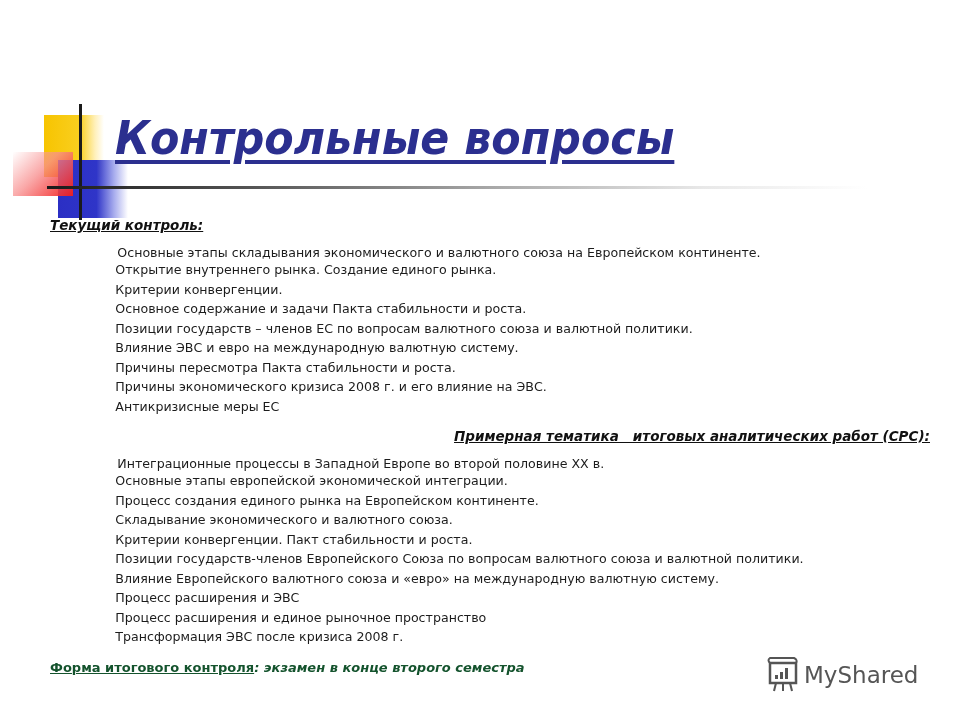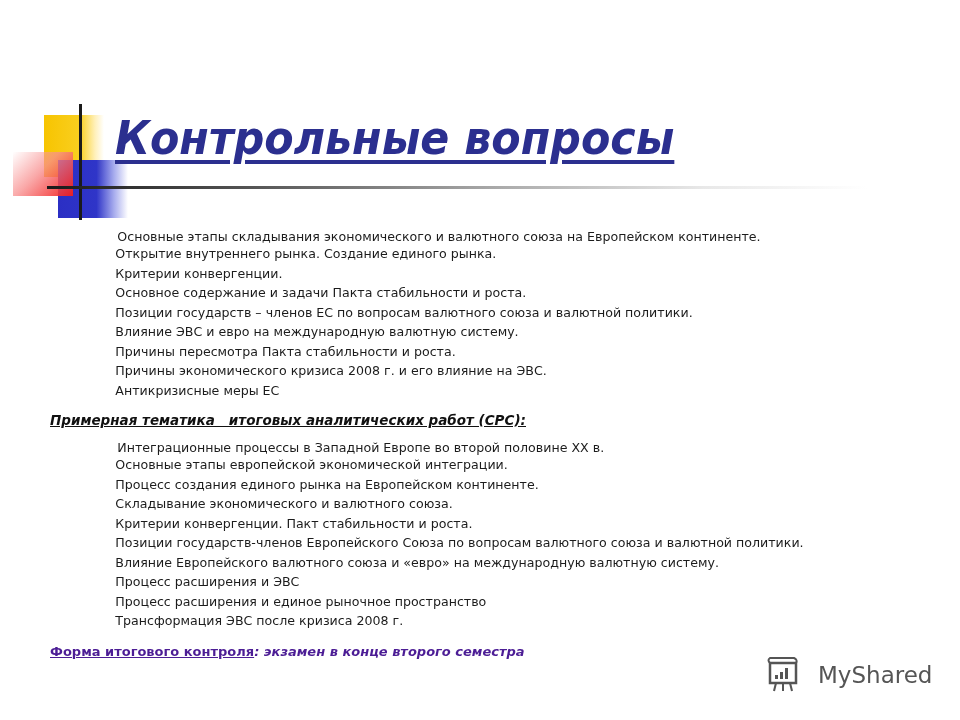--- a/index.html
+++ b/index.html
@@ -50,56 +50,57 @@
       font-size: 13.5px; line-height: 16px; color: #111;
       white-space: nowrap;
     }
     .items { margin: 12px; padding: 0; list-style: none; }
     .items li {
       padding-left: 55px; line-height: 19.5px; white-space: nowrap;
       transform: scaleX(0.97); transform-origin: left center;
     }
     .items li.first { line-height: 15px; padding-left: 57px; }
     .final {
-      line-height: 18px; white-space: nowrap; font-size: 13px; color: #4c1d95;
+      line-height: 18px; white-space: nowrap; font-size: 13px; color: #14532d;
     }
     .final .label { font-weight: bold; text-decoration: underline; }
     .final .value { font-weight: bold; font-style: italic; }
     .watermark {
       position: absolute; left: 766px; top: 655px; height: 40px;
-      display: flex; align-items: center; gap: 18px;
+      display: flex; align-items: center; gap: 4px;
       color: #555; font-family: "DejaVu Sans", sans-serif; font-size: 23px;
     }
     .watermark svg { display: block; }
   </style>
 </head>
 <body>
 
 <div class="deco deco-yellow"></div>
 <div class="deco deco-blue"></div>
 <div class="deco deco-red"></div>
 <div class="deco deco-vline"></div>
 <div class="deco deco-hline"></div>
 
 <div class="title">Контрольные вопросы</div>
 
 <div class="content">
+  <div class="heading">Текущий контроль:</div>
   <ul class="items">
     <li class="first">Основные этапы складывания экономического и валютного союза на Европейском континенте.</li>
     <li>Открытие внутреннего рынка. Создание единого рынка.</li>
     <li>Критерии конвергенции.</li>
     <li>Основное содержание и задачи Пакта стабильности и роста.</li>
     <li>Позиции государств – членов ЕС по вопросам валютного союза и валютной политики.</li>
     <li>Влияние ЭВС и евро на международную валютную систему.</li>
     <li>Причины пересмотра Пакта стабильности и роста.</li>
     <li>Причины экономического кризиса 2008 г. и его влияние на ЭВС.</li>
     <li>Антикризисные меры ЕС</li>
   </ul>
 
-  <div class="heading" style="white-space: pre;">Примерная тематика   итоговых аналитических работ (СРС):</div>
+  <div class="heading" style="white-space: pre; text-align: right;">Примерная тематика   итоговых аналитических работ (СРС):</div>
   <ul class="items">
     <li class="first">Интеграционные процессы в Западной Европе во второй половине ХХ в.</li>
     <li>Основные этапы европейской экономической интеграции.</li>
     <li>Процесс создания единого рынка на Европейском континенте.</li>
     <li>Складывание экономического и валютного союза.</li>
     <li>Критерии  конвергенции. Пакт стабильности и роста.</li>
     <li>Позиции государств-членов Европейского Союза  по вопросам  валютного союза и валютной политики.</li>
     <li>Влияние Европейского валютного союза и «евро» на международную валютную систему.</li>
     <li>Процесс расширения и ЭВС</li>
     <li>Процесс расширения и единое рыночное пространство</li>

